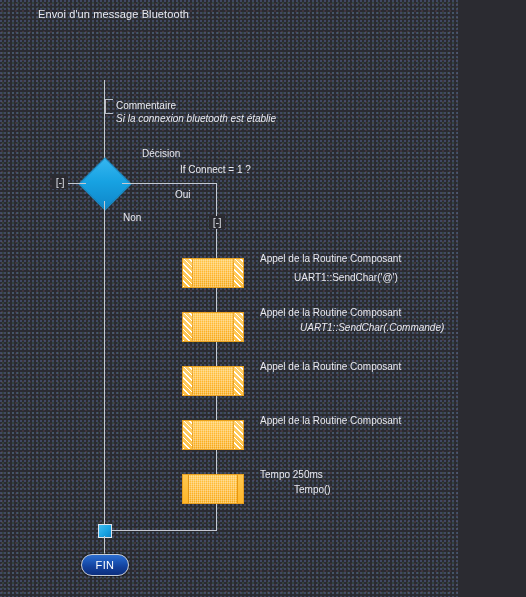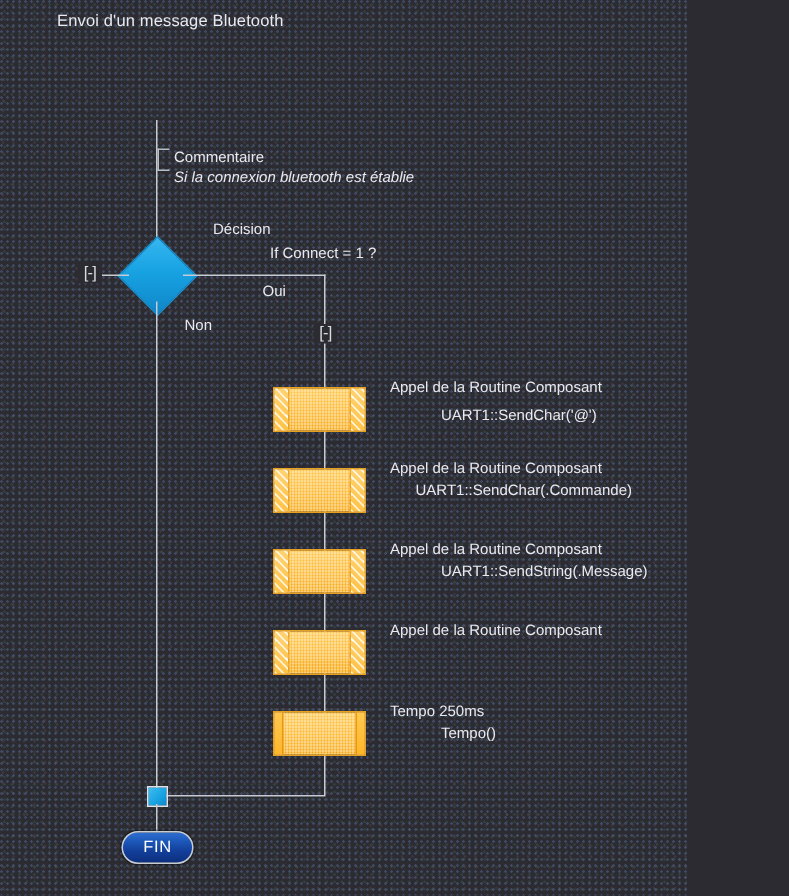--- a/index.html
+++ b/index.html
@@ -153,28 +153,27 @@
     <div class="edge left"></div>
     <div class="edge right"></div>
   </div>
   <div class="lbl" style="left:253px;top:260px;margin-top:12px;">UART1::SendChar('@')</div>
 
   <div class="lbl" style="left:219px;top:307px;">Appel de la Routine Composant</div>
   <div class="block" style="left:182px;top:312px;">
     <div class="edge left"></div>
     <div class="edge right"></div>
   </div>
-  <div class="lbl" style="left:236px;top:322px;">UART1::SendChar(.Commande)</div>
+  <div class="lbl" style="left:259px;top:322px;font-style:italic;">UART1::SendChar(.Commande)</div>
 
   <div class="lbl" style="left:219px;top:361px;">Appel de la Routine Composant</div>
   <div class="block" style="left:182px;top:366px;">
     <div class="edge left"></div>
     <div class="edge right"></div>
   </div>
-  <div class="lbl" style="left:253px;top:376px;">UART1::SendString(.Message)</div>
 
   <div class="lbl" style="left:219px;top:415px;">Appel de la Routine Composant</div>
   <div class="block" style="left:182px;top:420px;">
     <div class="edge left"></div>
     <div class="edge right"></div>
   </div>
 
   <div class="lbl" style="left:219px;top:469px;">Tempo 250ms</div>
   <div class="block tempo" style="left:182px;top:474px;">
     <div class="edge left"></div>

